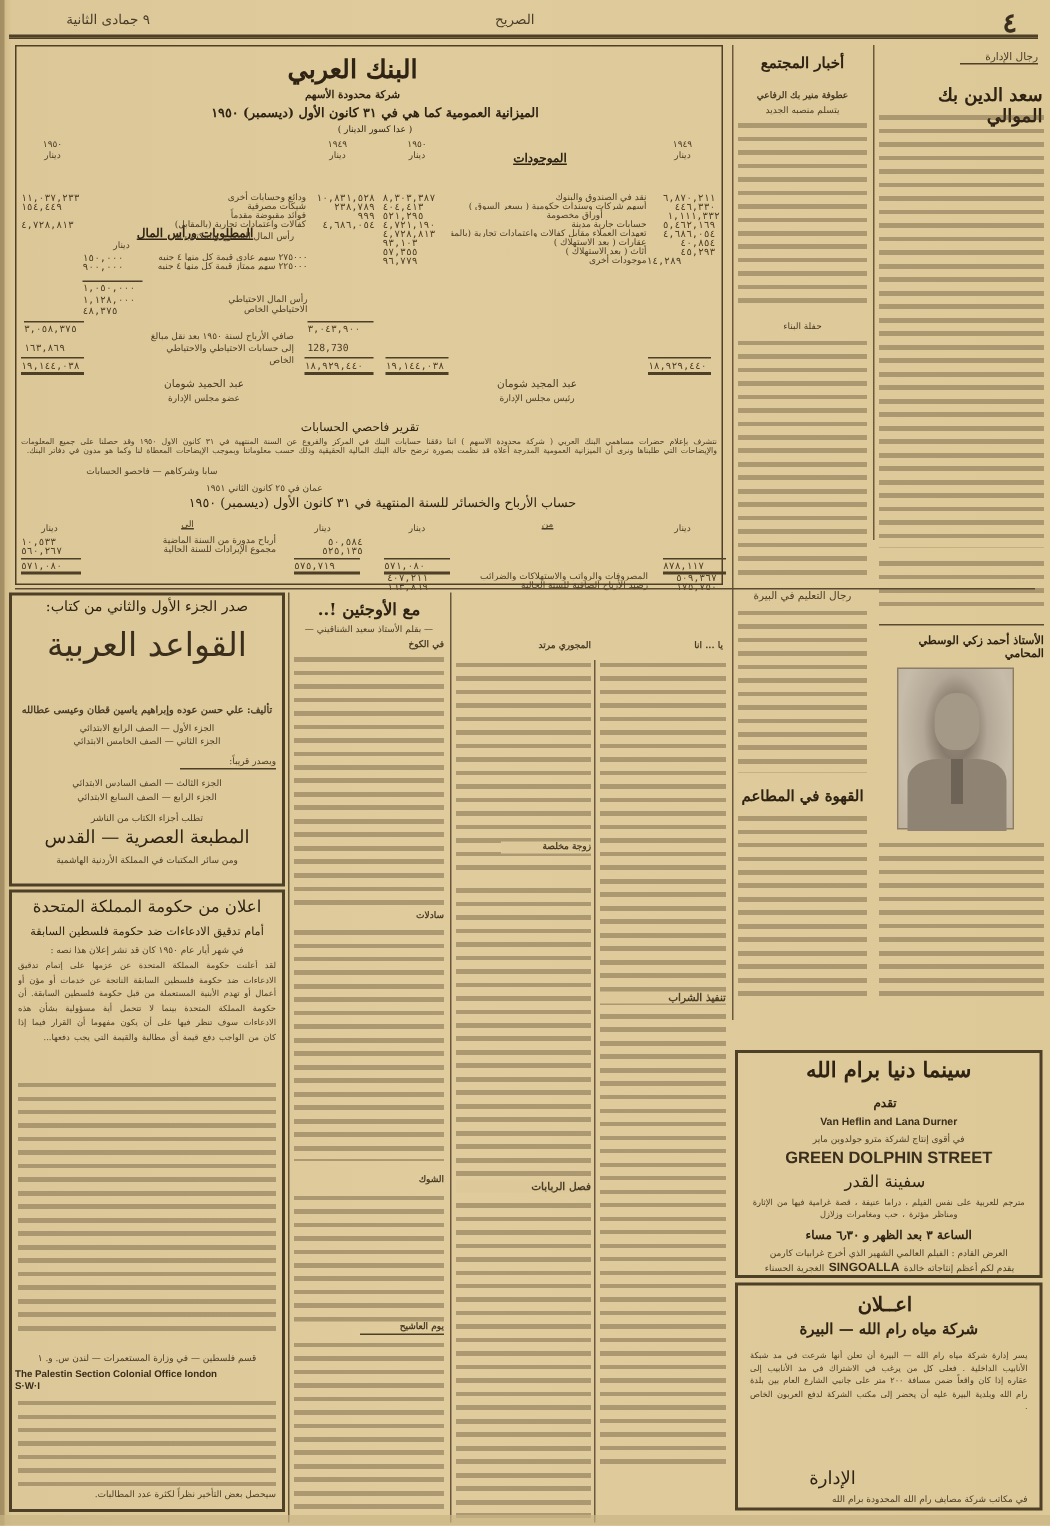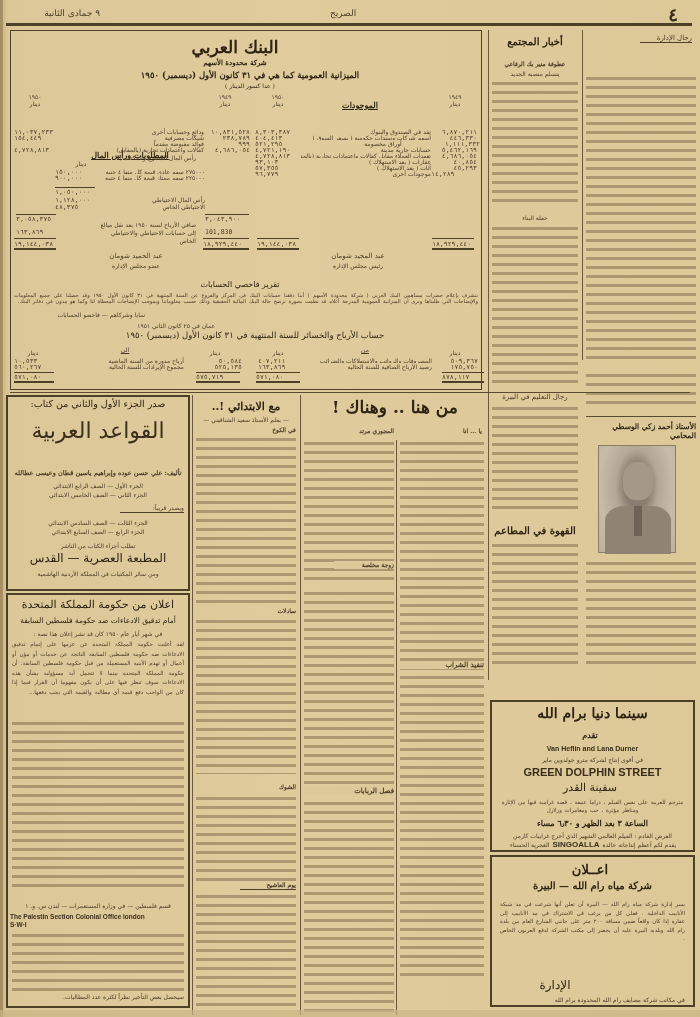--- a/index.html
+++ b/index.html
@@ -155,21 +155,21 @@
       </div>
     <div style="display:flex; height:7px;">
         <span class="num" style="width:40px">٤٨,٣٧٥</span>
         <span class="small rtl" style="width:110px">الاحتياطي الخاص</span>
       </div>
   </div>
   <div class="abs num" style="left:16px; top:214px; width:40px; border-top:1px solid #4e3f27;">٣,٠٥٨,٣٧٥</div>
   <div class="abs num" style="left:205px; top:214px; width:44px; border-top:1px solid #4e3f27;">٣,٠٤٣,٩٠٠</div>
   <div class="abs small rtl" style="left:96px; top:221px; width:100px;">صافي الأرباح لسنة ١٩٥٠ بعد نقل مبالغ إلى حسابات الاحتياطي والاحتياطي الخاص</div>
   <div class="abs num" style="left:16px; top:228px; width:40px;">١٦٣,٨٦٩</div>
-  <div class="abs num" style="left:205px; top:228px; width:44px;">101,830</div>
+  <div class="abs num" style="left:205px; top:228px; width:44px;">128,730</div>
   <div class="abs num total-rule" style="left:14px; top:238px; width:42px; padding-top:1px;">١٩,١٤٤,٠٣٨</div>
   <div class="abs num total-rule" style="left:203px; top:238px; width:46px; padding-top:1px;">١٨,٩٢٩,٤٤٠</div>
 
   <div class="abs small" style="left:318px; top:252px; width:80px; text-align:center; font-size:7px;">عبد المجيد شومان</div>
   <div class="abs small" style="left:318px; top:262px; width:80px; text-align:center;">رئيس مجلس الإدارة</div>
   <div class="abs small" style="left:96px; top:252px; width:80px; text-align:center; font-size:7px;">عبد الحميد شومان</div>
   <div class="abs small" style="left:96px; top:262px; width:80px; text-align:center;">عضو مجلس الإدارة</div>
 
   <div class="abs h1" style="left:180px; top:280px; width:120px; font-size:8px; font-weight:normal;">تقرير فاحصي الحسابات</div>
   <div class="abs txt" style="left:14px; top:292px; width:464px; height:18px; font-size:5.2px; line-height:6px;">نتشرف بإعلام حضرات مساهمي البنك العربي ( شركة محدودة الأسهم ) أننا دققنا حسابات البنك في المركز والفروع عن السنة المنتهية في ٣١ كانون الأول ١٩٥٠ وقد حصلنا على جميع المعلومات والإيضاحات التي طلبناها ونرى أن الميزانية العمومية المدرجة أعلاه قد نظمت بصورة ترضح حالة البنك المالية الحقيقية وذلك حسب معلوماتنا وبموجب الإيضاحات المعطاة لنا وكما هو مدون في دفاتر البنك.</div>
@@ -179,21 +179,21 @@
   <div class="abs h1" style="left:90px; top:330px; width:330px; font-size:8.5px; font-weight:normal;">حساب الأرباح والخسائر للسنة المنتهية في ٣١ كانون الأول (ديسمبر) ١٩٥٠</div>
   <div class="abs small" style="left:355px; top:346px; width:20px; text-decoration:underline; text-align:center;">من</div>
   <div class="abs small" style="left:115px; top:346px; width:20px; text-decoration:underline; text-align:center;">الى</div>
 
   <div class="abs small" style="left:440px; top:349px; width:30px; text-align:center;">دينار</div>
   <div class="abs small" style="left:263px; top:349px; width:30px; text-align:center;">دينار</div>
   <div class="abs small" style="left:200px; top:349px; width:30px; text-align:center;">دينار</div>
   <div class="abs small" style="left:18px; top:349px; width:30px; text-align:center;">دينار</div>
 
   <div class="abs" style="left:258px; top:357px; width:220px;">
-    <div style="display:flex; height:6px;">
+    <div style="display:flex; height:6px;margin-top:24px;">
         <span class="num" style="width:46px">٤٠٧,٢١١</span>
         <span class="small rtl" style="width:128px; white-space:nowrap; overflow:hidden">المصروفات والرواتب والاستهلاكات والضرائب</span>
         <span class="num" style="width:46px; text-align:right">٥٠٩,٣٦٧</span>
       </div>
     <div style="display:flex; height:6px;">
         <span class="num" style="width:46px">١٦٣,٨٦٩</span>
         <span class="small rtl" style="width:128px">رصيد الأرباح الصافية للسنة الحالية</span>
         <span class="num" style="width:46px; text-align:right">١٧٥,٧٥٠</span>
       </div>
   </div>
@@ -212,20 +212,21 @@
         <span class="num" style="width:58px; text-align:right">٥٢٥,١٣٥</span>
       </div>
   </div>
   <div class="abs num total-rule" style="left:14px; top:372px; width:40px;">٥٧١,٠٨٠</div>
   <div class="abs num total-rule" style="left:196px; top:372px; width:44px;">٥٧٥,٧١٩</div>
 
   <div class="col-rule" style="left:582px; top:30px; height:330px;"></div>
   <div class="col-rule" style="left:488px; top:30px; height:650px;"></div>
 
   <div class="abs small rtl" style="left:640px; top:34px; width:52px; font-size:7px; border-bottom:1px solid #4e3f27;">رجال الإدارة</div>
+  <div class="abs h1" style="left:585px; top:56px; width:110px; font-size:12px; text-align:right;">سعد الدين بك الموالي</div>
   <div class="abs txt fill-lines" style="left:586px; top:75px; width:110px; height:290px;"></div>
 
   <div class="abs h1" style="left:492px; top:36px; width:86px; font-size:10px;">أخبار المجتمع</div>
   <div class="abs small rtl" style="left:492px; top:60px; width:86px; text-align:center; font-weight:bold;">عطوفة منير بك الرفاعي</div>
   <div class="abs small" style="left:492px; top:70px; width:86px; text-align:center; direction:rtl;">يتسلم منصبه الجديد</div>
   <div class="abs txt fill-lines" style="left:492px; top:80px; width:86px; height:122px;"></div>
   <div class="abs small" style="left:492px; top:214px; width:86px; text-align:center; direction:rtl;">حفلة البناء</div>
   <div class="abs txt fill-lines" style="left:492px; top:225px; width:86px; height:160px;"></div>
 
   <div class="abs small" style="left:492px; top:393px; width:86px; text-align:center; direction:rtl; font-size:7px;">رجال التعليم في البيرة</div>
@@ -265,32 +266,31 @@
   <div class="abs h1" style="left:500px; top:880px; width:185px; font-size:10px;">شركة مياه رام الله — البيرة</div>
   <div class="abs txt" style="left:500px; top:900px; width:185px; height:72px; font-size:5.5px; line-height:8.5px;">يسر إدارة شركة مياه رام الله — البيرة أن تعلن أنها شرعت في مد شبكة الأنابيب الداخلية . فعلى كل من يرغب في الاشتراك في مد الأنابيب إلى عقاره إذا كان واقعاً ضمن مسافة ٢٠٠ متر على جانبي الشارع العام بين بلدة رام الله وبلدية البيرة عليه أن يحضر إلى مكتب الشركة لدفع العربون الخاص .</div>
   <div class="abs h1" style="left:520px; top:978px; width:70px; font-size:12px; font-weight:normal;">الإدارة</div>
   <div class="abs small" style="left:500px; top:996px; width:185px; direction:rtl;">في مكاتب شركة مصايف رام الله المحدودة برام الله</div>
 
   <div class="line" style="left:10px; top:392px; width:680px; height:1px;"></div>
   <div class="col-rule" style="left:300px; top:395px; height:620px;"></div>
   <div class="col-rule" style="left:192px; top:395px; height:620px;"></div>
   <div class="col-rule" style="left:396px; top:440px; height:575px;"></div>
 
-  <div class="abs h1" style="left:310px; top:397px; width:170px; font-size:17px;">من هنا .. وهناك !</div>
   <div class="abs small rtl" style="left:440px; top:427px; width:42px; font-weight:bold;">يا ... انا</div>
   <div class="abs small rtl" style="left:330px; top:427px; width:64px; font-weight:bold;">المجوري مرتد</div>
   <div class="abs txt fill-lines" style="left:400px; top:440px; width:84px; height:540px;"></div>
   <div class="abs txt fill-lines" style="left:304px; top:440px; width:90px; height:146px;"></div>
   <div class="abs small rtl" style="left:334px; top:561px; width:60px; font-weight:bold; background:#dcc898;">زوجة مخلصة</div>
   <div class="abs txt fill-lines" style="left:304px; top:590px; width:90px; height:200px;"></div>
   <div class="abs small rtl" style="left:400px; top:661px; width:84px; font-weight:bold; font-size:7px; background:#dcc898;">تنفيذ الشراب</div>
   <div class="abs small rtl" style="left:304px; top:787px; width:90px; font-weight:bold; font-size:7px; background:#dcc898;">فصل الربابات</div>
   <div class="abs txt fill-lines" style="left:304px; top:800px; width:90px; height:212px;"></div>
 
-  <div class="abs h1" style="left:195px; top:400px; width:102px; font-size:11px;">مع الابتدائي !..</div>
+  <div class="abs h1" style="left:195px; top:400px; width:102px; font-size:11px;">مع الأوجئين !..</div>
   <div class="abs small" style="left:195px; top:416px; width:102px; text-align:center; direction:rtl;">— بقلم الأستاذ سعيد الشناقيني —</div>
   <div class="abs small rtl" style="left:240px; top:426px; width:56px; font-weight:bold;">في الكوخ</div>
   <div class="abs txt fill-lines" style="left:196px; top:436px; width:100px; height:172px;"></div>
   <div class="abs small rtl" style="left:240px; top:607px; width:56px; font-weight:bold;">سادلات</div>
   <div class="abs txt fill-lines" style="left:196px; top:618px; width:100px; height:156px;"></div>
   <div class="abs small rtl" style="left:240px; top:783px; width:56px; font-weight:bold;">الشوك</div>
   <div class="abs txt fill-lines" style="left:196px; top:795px; width:100px; height:86px;"></div>
   <div class="abs small rtl" style="left:240px; top:881px; width:56px; font-weight:bold; border-bottom:1px solid #4e3f27;">يوم العاشيح</div>
   <div class="abs txt fill-lines" style="left:196px; top:893px; width:100px; height:118px;"></div>
 

